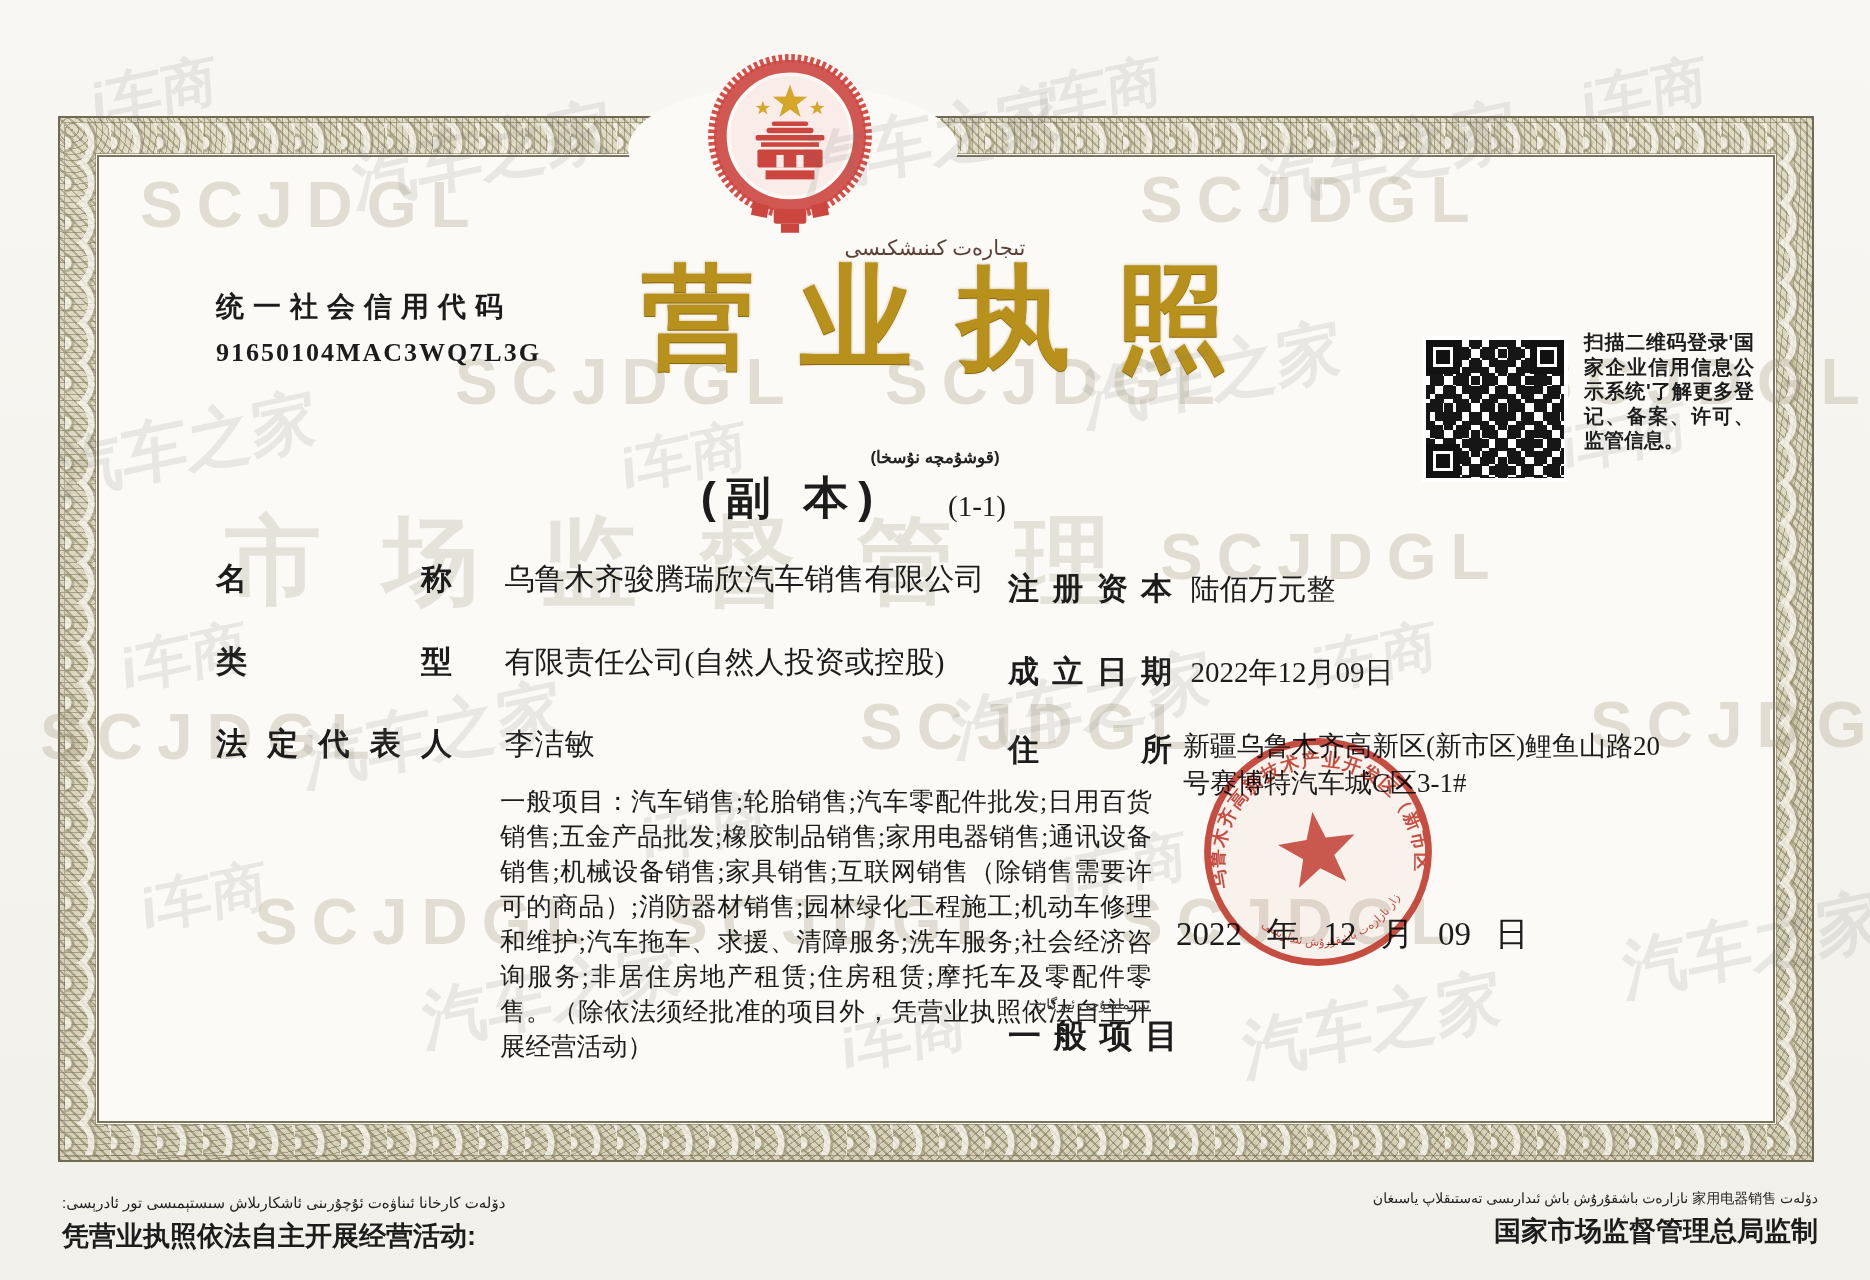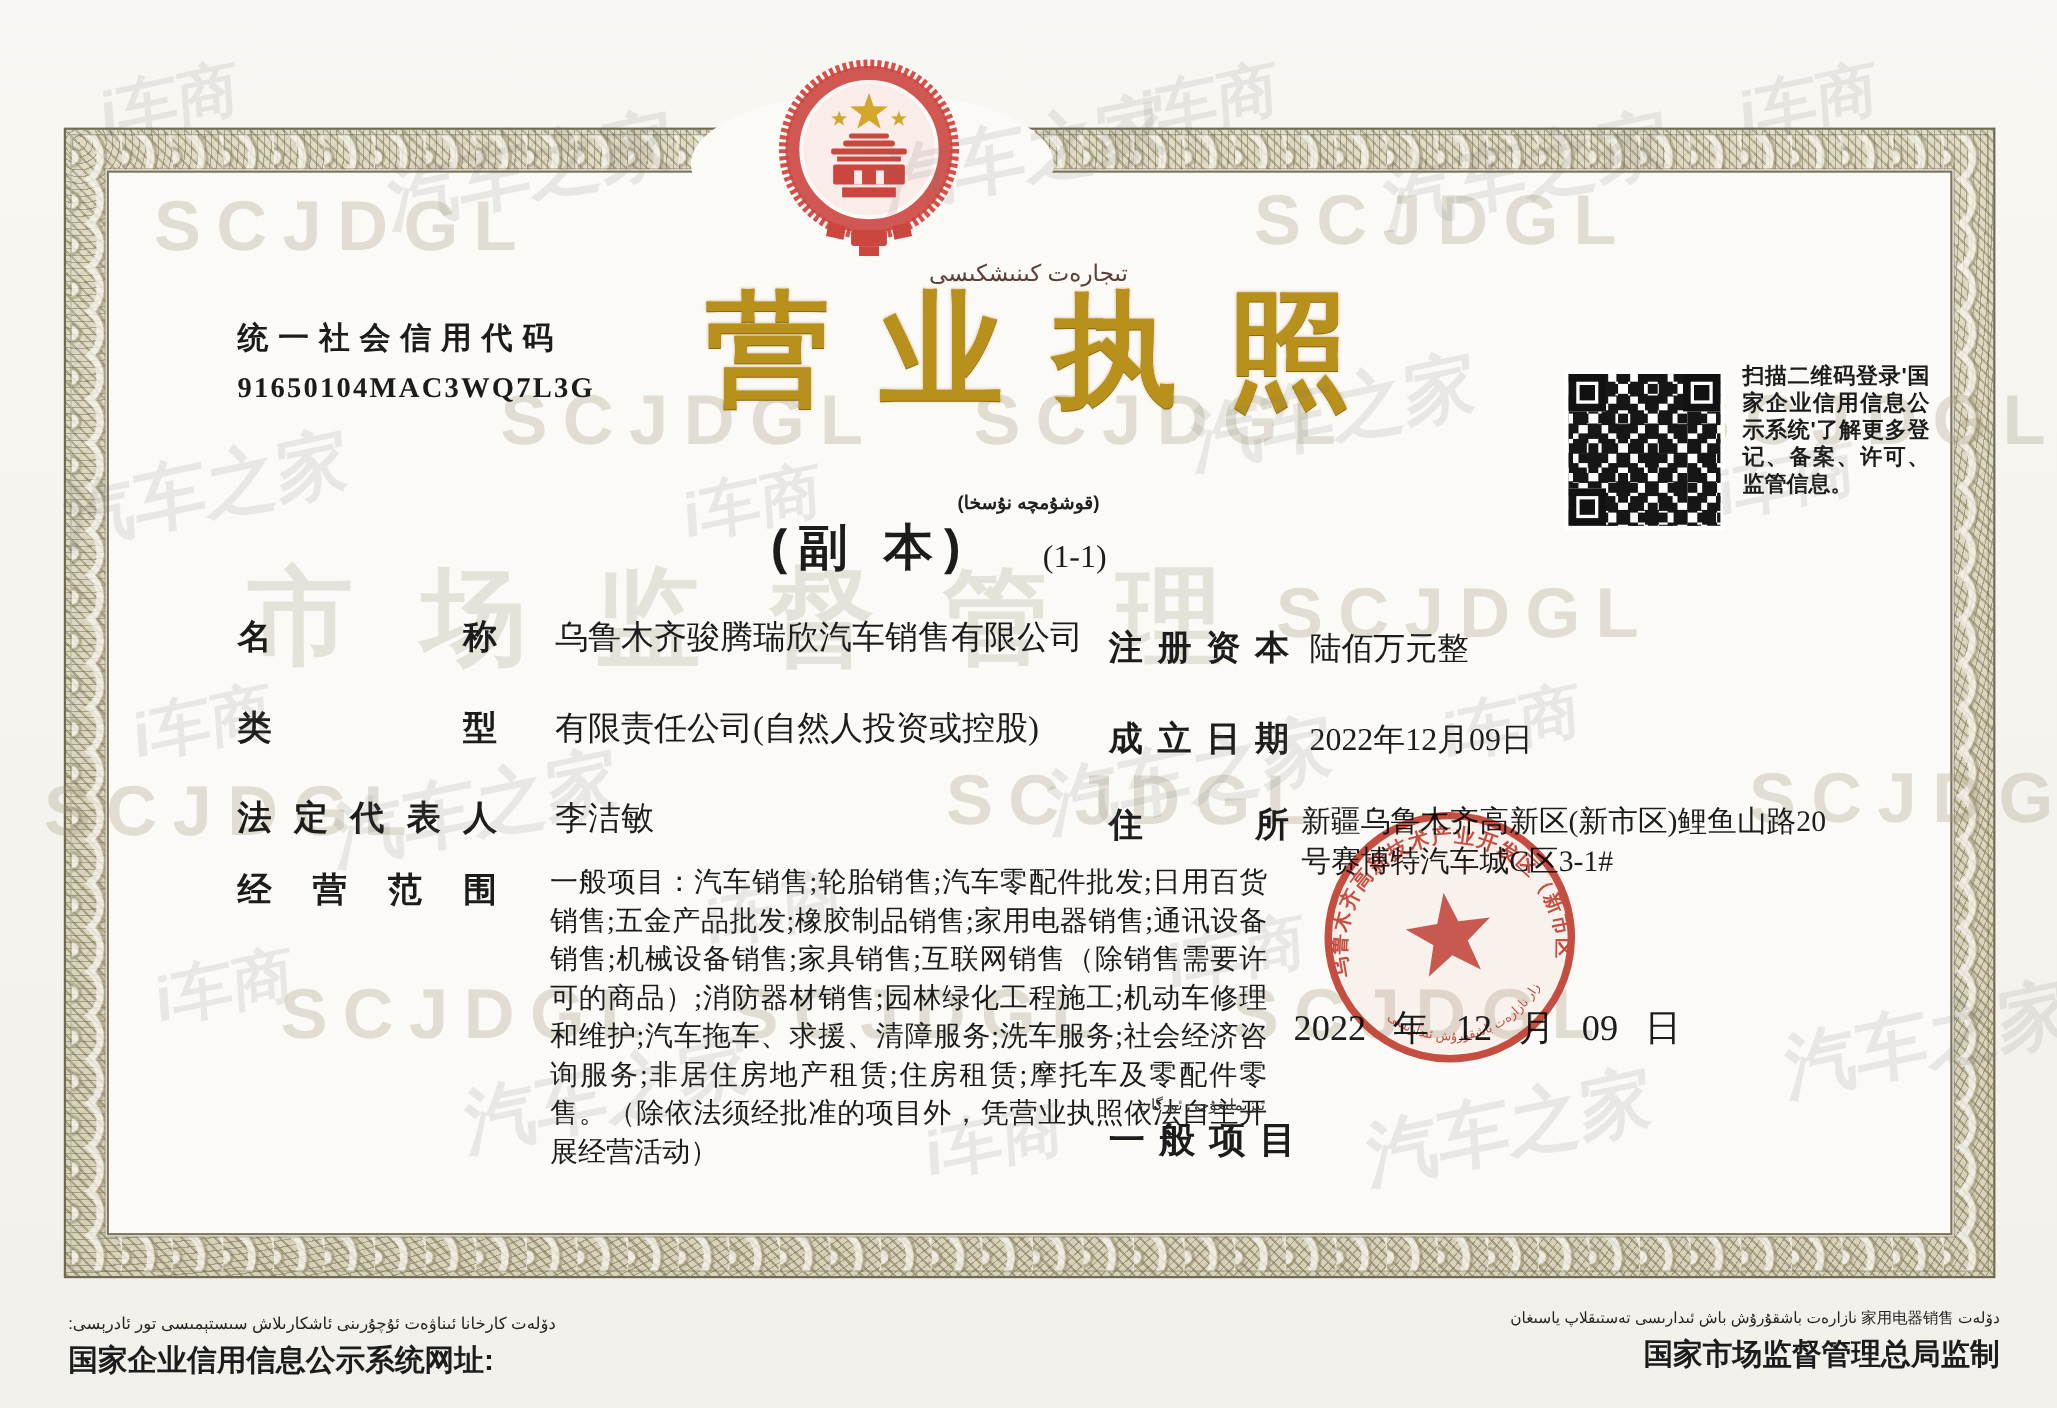--- a/index.html
+++ b/index.html
@@ -168,23 +168,20 @@
       <span class="val" style="margin-left:48px;">乌鲁木齐骏腾瑞欣汽车销售有限公司</span>
     </div>
     <div class="row" style="left:216px;top:641px;">
       <span class="lab lab-l">类型</span>
       <span class="val" style="margin-left:48px;">有限责任公司(自然人投资或控股)</span>
     </div>
     <div class="row" style="left:216px;top:723px;">
       <span class="lab lab-l">法定代表人</span>
       <span class="val" style="margin-left:48px;">李洁敏</span>
     </div>
-    <div class="row" style="left:216px;top:788px;">
-      <span class="lab lab-l">经营范围</span>
-    </div>
     <div class="val-block scope-val">一般项目：汽车销售;轮胎销售;汽车零配件批发;日用百货销售;五金产品批发;橡胶制品销售;家用电器销售;通讯设备销售;机械设备销售;家具销售;互联网销售（除销售需要许可的商品）;消防器材销售;园林绿化工程施工;机动车修理和维护;汽车拖车、求援、清障服务;洗车服务;社会经济咨询服务;非居住房地产租赁;住房租赁;摩托车及零配件零售。（除依法须经批准的项目外，凭营业执照依法自主开展经营活动）</div>
 
     <div class="row" style="left:1008px;top:568px;">
       <span class="lab lab-r">注册资本</span>
       <span class="val" style="margin-left:14px;font-size:29px;">陆佰万元整</span>
     </div>
     <div class="row" style="left:1008px;top:651px;">
       <span class="lab lab-r">成立日期</span>
       <span class="val" style="margin-left:14px;font-size:29px;">2022年12月09日</span>
     </div>
@@ -210,21 +207,21 @@
       <text fill="#bf3a2d" font-size="19" font-weight="bold" letter-spacing="1.5">
         <textPath href="#sealTop" startOffset="2%">乌鲁木齐高新技术产业开发区（新市区）市场监督管理局</textPath>
       </text>
       <text fill="#bf3a2d" font-size="12">
         <textPath href="#sealBot" startOffset="8%">بازار نازارەت باشقۇرۇش ئىدارىسى</textPath>
       </text>
     </svg>
 
     <div class="foot-left">
       <div class="uy uy-s">دۆلەت كارخانا ئىناۋەت ئۇچۇرىنى ئاشكارىلاش سىستېمىسى تور ئادرېسى:</div>
-      <div class="cn">国家企业信用信息公示系统网址:</div>
+      <div class="cn">凭营业执照依法自主开展经营活动:</div>
     </div>
     <div class="foot-right">
       <div class="uy uy-s">دۆلەت 家用电器销售 نازارەت باشقۇرۇش باش ئىدارىسى تەستىقلاپ ياسىغان</div>
       <div class="cn">国家市场监督管理总局监制</div>
     </div>
   </div>
 
   <div class="brand-layer" id="brand-layer">
       <div class="wm-brand b" style="left: 90px; top: 55px;">i车商</div>
       <div class="wm-brand a" style="left: 350px; top: 110px;">汽车之家</div>

